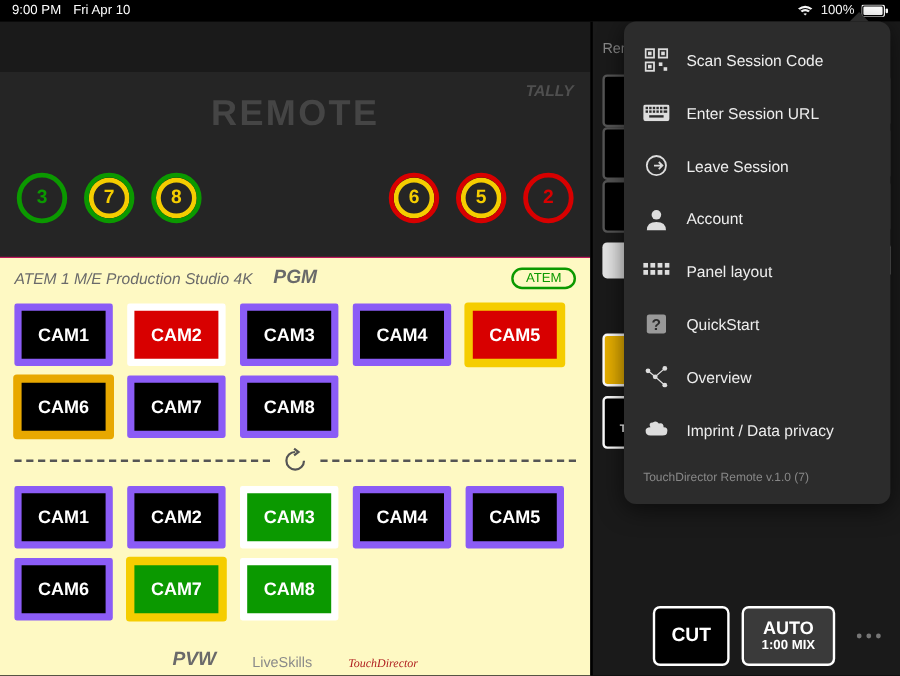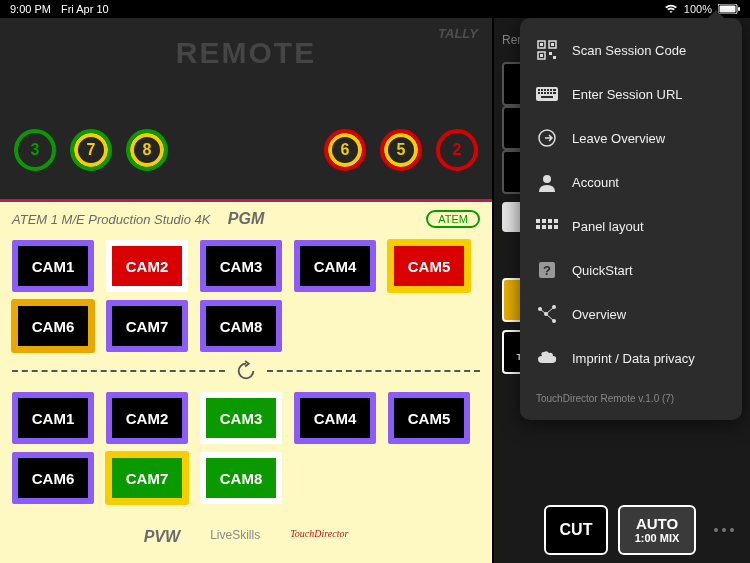--- a/index.html
+++ b/index.html
@@ -5,21 +5,21 @@
 * { box-sizing: border-box; margin: 0; padding: 0; }
 body { width: 750px; height: 563px; background: #000; font-family: -apple-system, Helvetica, Arial, sans-serif; color: #fff; overflow: hidden; position: relative; }
 
 .statusbar { height: 18px; background: #000; display: flex; justify-content: space-between; align-items: center; padding: 0 10px; font-size: 11px; font-weight: 500; gap: 24px; }
 .statusbar .left { display: flex; gap: 10px; }
 .statusbar .right { display: flex; align-items: center; gap: 6px; }
 
 .app { position: absolute; top: 18px; left: 0; right: 0; bottom: 0; display: flex; background: #1a1a1a; }
 .main { width: 492px; display: flex; flex-direction: column; }
 
-.remote-panel { height: 184px; background: #252525; position: relative; border-bottom: 3px solid #be185d; }
+.remote-panel { height: 184px; background: #252525; position: relative; border-bottom: 1px solid #be185d; margin-top: 42px; }
 .tally-label { position: absolute; right: 14px; top: 8px; font-style: italic; color: #4f4f4f; font-weight: bold; font-size: 13px; }
 .remote-title { position: absolute; left: 50%; transform: translateX(-50%); top: 18px; font-size: 30px; font-weight: 600; color: #454545; letter-spacing: 2px; }
 .tally-circles { position: absolute; bottom: 28px; left: 0; right: 0; display: flex; justify-content: space-between; padding: 0 14px; }
 .tally-group { display: flex; gap: 14px; }
 .tally-circle { width: 42px; height: 42px; border-radius: 50%; display: flex; align-items: center; justify-content: center; font-size: 16px; font-weight: bold; }
 .tally-g { border: 4px solid #0b9900; color: #0b9900; }
 .tally-gy { border: 4px solid #0b9900; box-shadow: inset 0 0 0 4px #f5cd00; color: #f5cd00; }
 .tally-r { border: 4px solid #d80000; color: #d80000; }
 .tally-ry { border: 4px solid #d80000; box-shadow: inset 0 0 0 4px #f5cd00; color: #f5cd00; }
 
@@ -34,21 +34,21 @@
 .cam-red { background: #d80000; border-color: #fff; }
 .cam-red-yellow { background: #d80000; border-color: #f5cd00; box-shadow: 0 0 0 1px #f5cd00; }
 .cam-orange-border { border-color: #e8a800; box-shadow: 0 0 0 1px #e8a800; }
 .cam-green { background: #0b9900; border-color: #fff; }
 .cam-green-yellow { background: #0b9900; border-color: #f5cd00; box-shadow: 0 0 0 1px #f5cd00; }
 
 .divider-row { display: flex; align-items: center; margin: 6px 0 10px; }
 .dash-line { flex: 1; border-top: 2px dashed #555; }
 .refresh-icon { margin: 0 10px; color: #555; }
 
-.footer-row { display: flex; align-items: flex-start; justify-content: center; gap: 30px; margin-top: 24px; }
+.footer-row { display: flex; align-items: flex-end; justify-content: center; gap: 30px; margin-top: 24px; }
 .pvw-label { font-style: italic; color: #6a6a6a; font-weight: bold; font-size: 16px; }
 .liveskills { color: #8a8a8a; font-size: 12px; }
 .touchdirector { color: #b02020; font-size: 10px; font-style: italic; font-family: cursive; }
 
 .sidebar { flex: 1; background: #1a1a1a; padding: 8px; display: flex; flex-direction: column; gap: 8px; border-left: 2px solid #000; position: relative; }
 .remark-row { display: flex; align-items: center; gap: 8px; height: 28px; }
 .remark-input { flex: 1; background: #000; border: none; }
 .side-btn-row { display: flex; gap: 8px; }
 .side-btn { flex: 1; height: 44px; border: 2px solid #555; background: #000; color: #aaa; border-radius: 4px; display: flex; align-items: center; justify-content: center; font-size: 13px; font-weight: bold; }
 .white-bar { background: #e6e6e6; height: 30px; border-radius: 4px; }
@@ -242,21 +242,21 @@
         </span>
         <span>Enter Session URL</span>
       </div>
       <div class="menu-item">
         <span class="menu-icon">
           <svg width="20" height="20" viewBox="0 0 20 20">
             <circle cx="10" cy="10" r="8" stroke="#ddd" stroke-width="1.5" fill="none"></circle>
             <path d="M8 10 L15 10 M12 7 L15 10 L12 13" stroke="#ddd" stroke-width="1.5" fill="none"></path>
           </svg>
         </span>
-        <span>Leave Overview</span>
+        <span>Leave Session</span>
       </div>
       <div class="menu-item">
         <span class="menu-icon">
           <svg width="20" height="20" viewBox="0 0 20 20">
             <circle cx="10" cy="7" r="4" fill="#ddd"></circle>
             <path d="M2 20 Q2 13 10 13 Q18 13 18 20 Z" fill="#ddd"></path>
           </svg>
         </span>
         <span>Account</span>
       </div>

